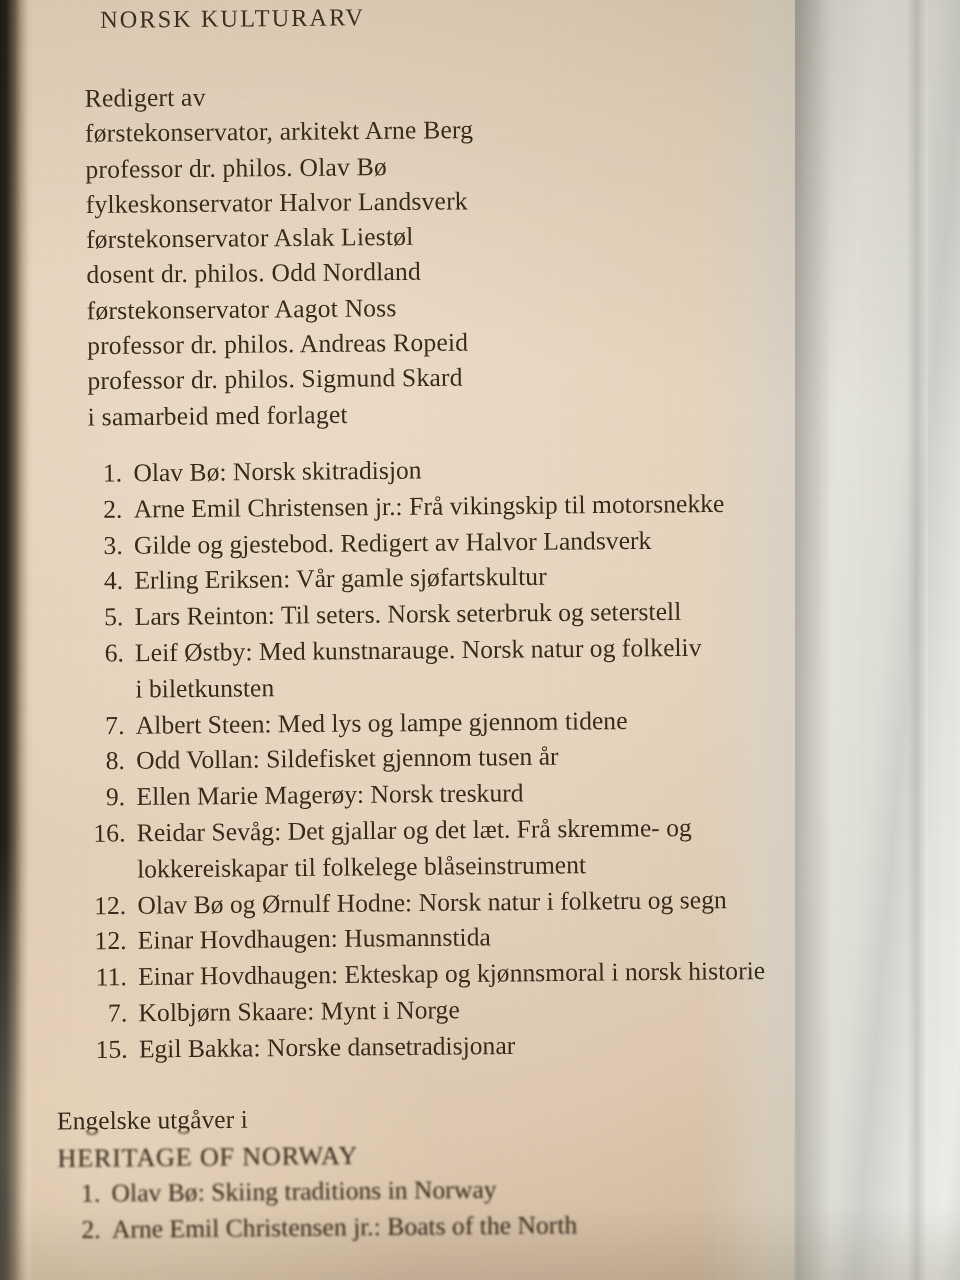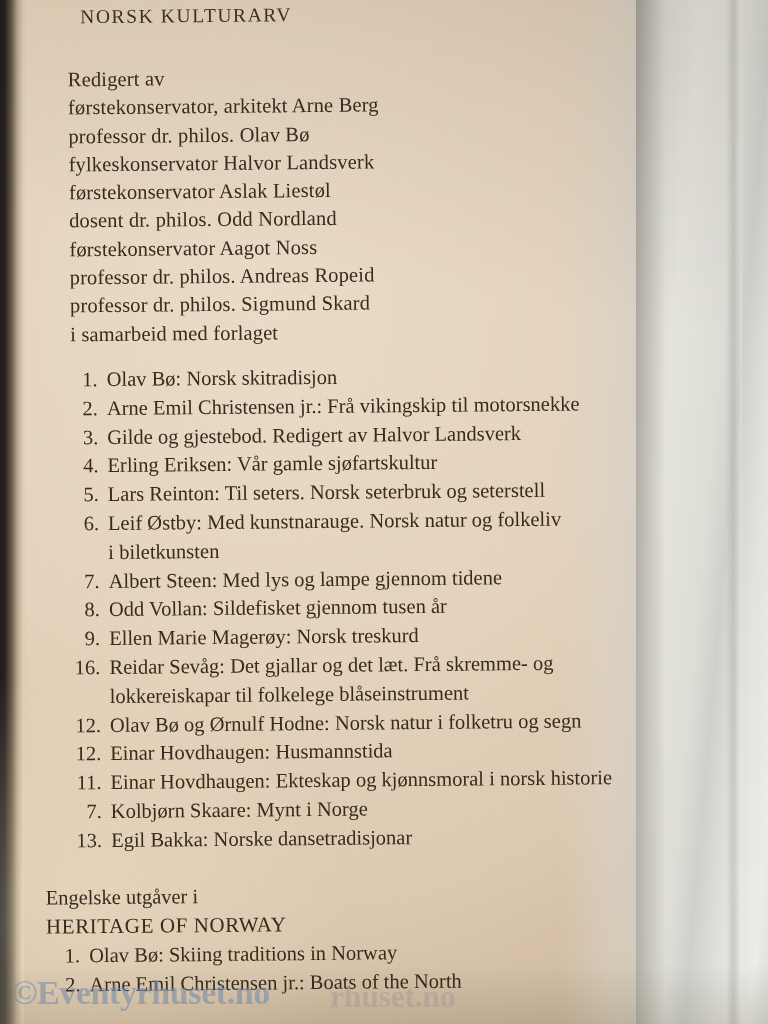--- a/index.html
+++ b/index.html
@@ -355,21 +355,21 @@
         <span class="toc-num">11.</span>
         <span class="toc-txt">Einar Hovdhaugen: Ekteskap og kjønnsmoral i norsk historie</span>
       </div>
 
       <div class="toc-row">
         <span class="toc-num">7.</span>
         <span class="toc-txt">Kolbjørn Skaare: Mynt i Norge</span>
       </div>
 
       <div class="toc-row">
-        <span class="toc-num">13.</span>
+        <span class="toc-num">15.</span>
         <span class="toc-txt">Egil Bakka: Norske dansetradisjonar</span>
       </div>
 
     </div>
 
     <div class="english">
       <div>Engelske utgåver i</div>
       <div class="eng-head">HERITAGE OF NORWAY</div>
       <div class="eng-list">
         <div class="toc-row">
@@ -384,18 +384,16 @@
     </div>
 
   </div>
 
   <div class="page-light"></div>
   <div class="page-light-2"></div>
   <div class="page-bottom-shade"></div>
   <div class="grain"></div>
   <div class="defocus"></div>
 
-  <div class="watermark-2">rhuset.no</div>
-  <div class="watermark">©Eventyrhuset.no</div>
 
   <div class="gutter-shadow"></div>
 
 </div>
 
 </body></html>

